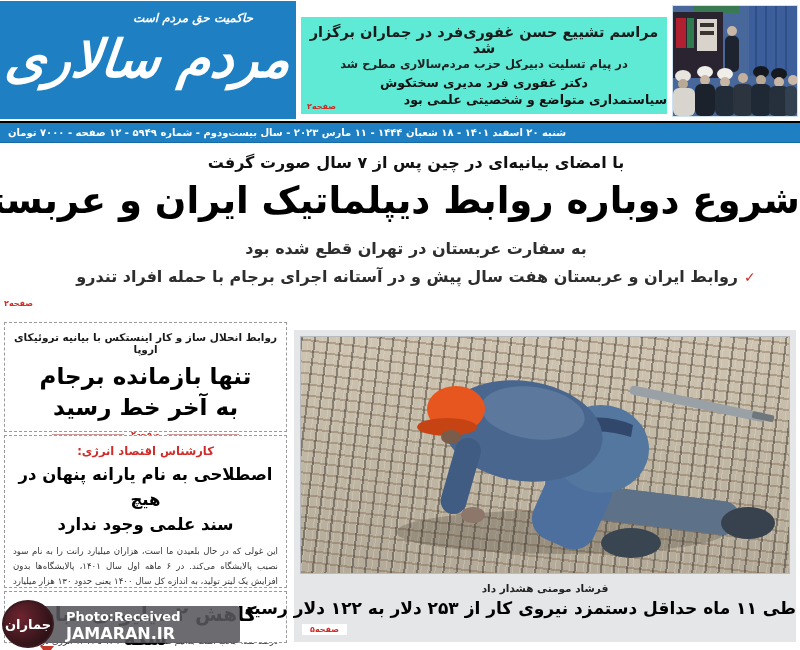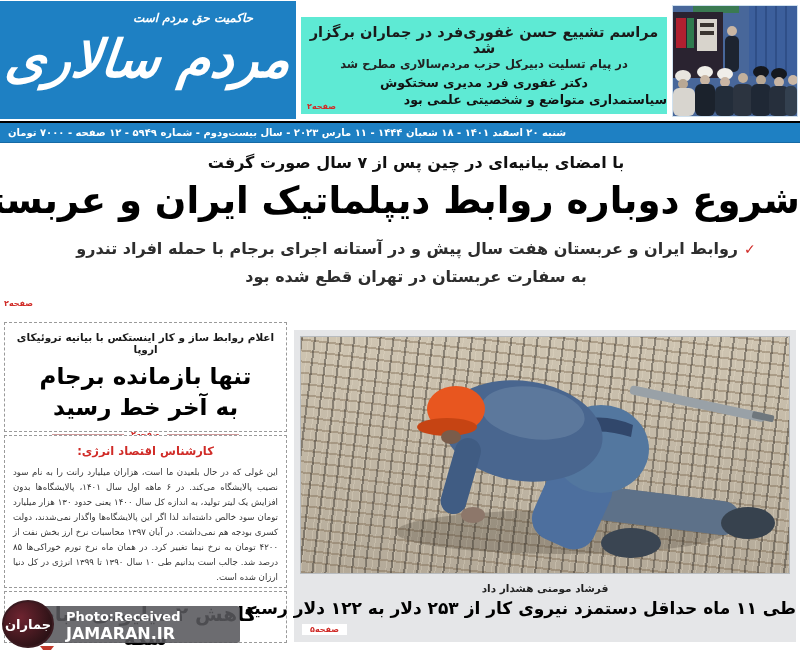--- a/index.html
+++ b/index.html
@@ -185,43 +185,47 @@
   </div>
 
   <div class="date-bar">
     <div class="date-text">شنبه ۲۰ اسفند ۱۴۰۱ - ۱۸ شعبان ۱۴۴۴ - ۱۱ مارس ۲۰۲۳ - سال بیست‌ودوم - شماره ۵۹۴۹ - ۱۲ صفحه - ۷۰۰۰ تومان</div>
   </div>
 
   <div class="lead">
     <div class="lead-kicker">با امضای بیانیه‌ای در چین پس از ۷ سال صورت گرفت</div>
     <div class="lead-headline">شروع دوباره روابط دیپلماتیک ایران و عربستان</div>
     <div class="lead-deck">
+      <div>به سفارت عربستان در تهران قطع شده بود</div>
       <div><span class="lead-check">✓</span><span>روابط ایران و عربستان هفت سال پیش و در آستانه اجرای برجام با حمله افراد تندرو</span></div>
-      <div>به سفارت عربستان در تهران قطع شده بود</div>
     </div>
     <div class="lead-pageref">صفحه۲</div>
   </div>
 
   <div class="left-col">
 
     <div class="lc-box" style="height:110px;">
-      <div class="lc1-kicker">اعلام روابط ساز و کار اینستکس با بیانیه تروئیکای اروپا</div>
+      <div class="lc1-kicker">روابط انحلال ساز و کار اینستکس با بیانیه تروئیکای اروپا</div>
       <div class="lc1-head">
         <div>تنها بازمانده برجام</div>
         <div>به آخر خط رسید</div>
       </div>
       <div class="sep">
         <span class="sep-line"></span>
         <span class="pageref-sm">صفحه۲</span>
         <span class="sep-line"></span>
       </div>
     </div>
 
     <div class="lc-box" style="height:153px;">
       <div class="lc2-kicker">کارشناس اقتصاد انرژی:</div>
+      <div class="lc2-head">
+        <div>اصطلاحی به نام یارانه پنهان در هیچ</div>
+        <div>سند علمی وجود ندارد</div>
+      </div>
       <div class="lc2-body">این غولی که در حال بلعیدن ما است، هزاران میلیارد رانت را به نام سود نصیب پالایشگاه می‌کند. در ۶ ماهه اول سال ۱۴۰۱، پالایشگاه‌ها بدون افزایش یک لیتر تولید، به اندازه کل سال ۱۴۰۰ یعنی حدود ۱۳۰ هزار میلیارد تومان سود خالص داشته‌اند لذا اگر این پالایشگاه‌ها واگذار نمی‌شدند، دولت کسری بودجه هم نمی‌داشت. در آبان ۱۳۹۷ محاسبات نرخ ارز بخش نفت از ۴۲۰۰ تومان به نرخ نیما تغییر کرد. در همان ماه نرخ تورم خوراکی‌ها ۸۵ درصد شد. جالب است بدانیم طی ۱۰ سال ۱۳۹۰ تا ۱۳۹۹ انرژی در کل دنیا ارزان شده است.</div>
 
     </div>
 
     <div class="lc-box" style="height:52px;">
       <div class="lc3-head">کاهش ۲ میلیونی حباب سکه</div>
 
     </div>
   </div>
 

